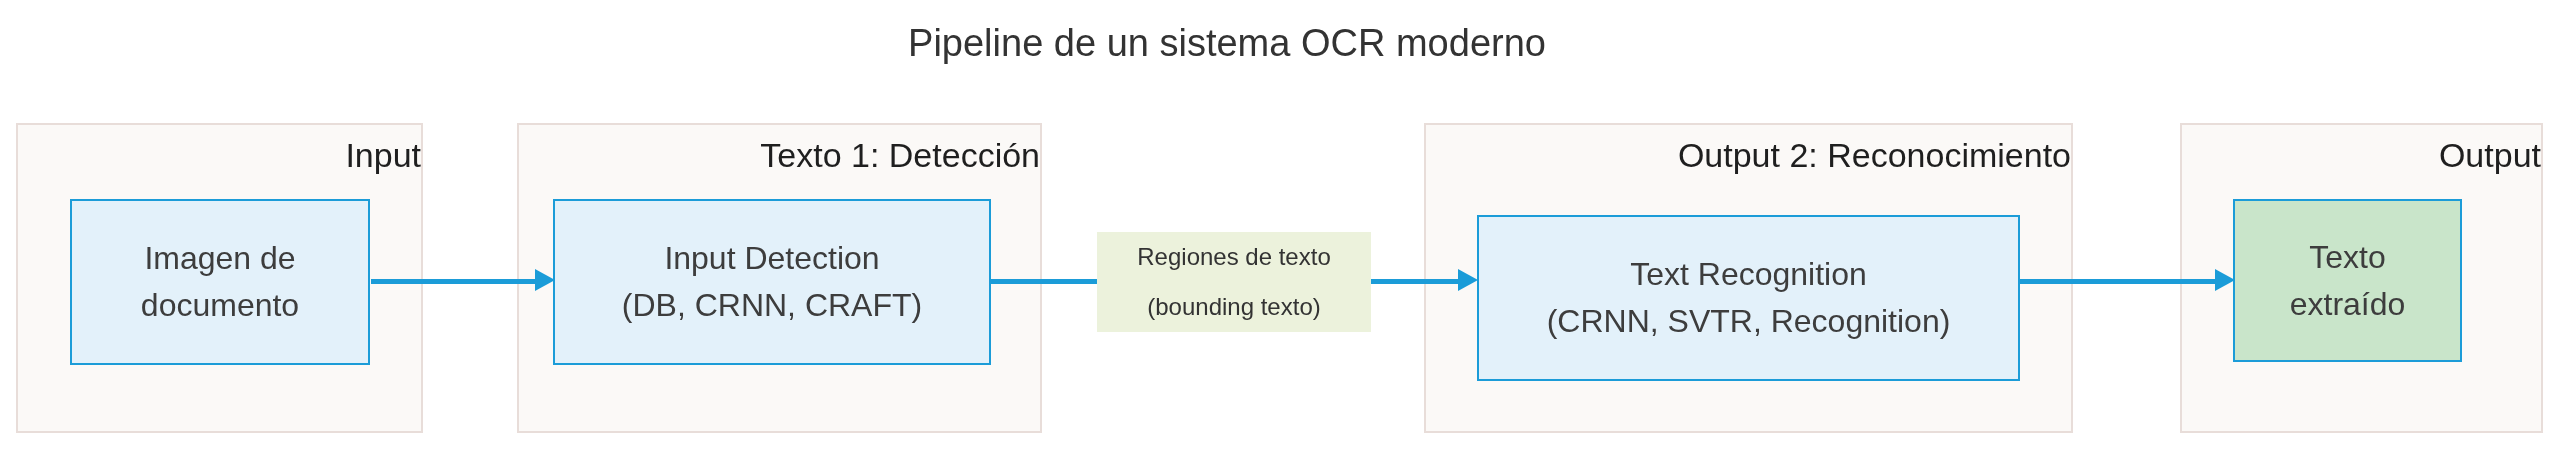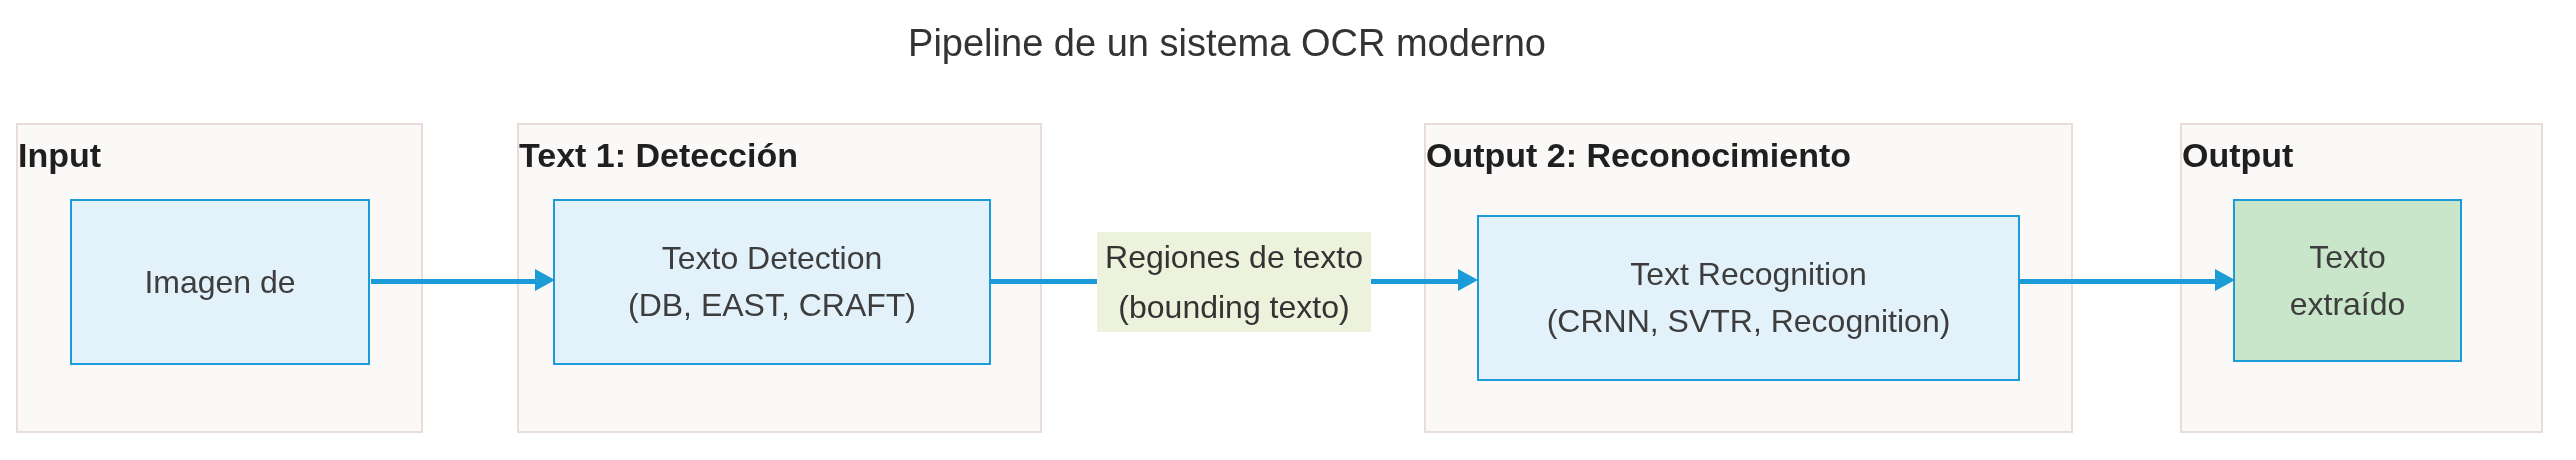--- a/index.html
+++ b/index.html
@@ -32,23 +32,23 @@
   }
   .cluster{
     position:absolute;
     background:var(--cluster-fill);
     border:2.2px solid var(--cluster-border);
     box-sizing:border-box;
   }
   .cluster-label{
     position:absolute;
     top:10px;left:0;width:100%;
-    text-align:left;
+    text-align:right;
     font-size:34px;line-height:40px;
-    font-weight:700;
+    font-weight:400;
     color:var(--cluster-text);
     white-space:nowrap;
   }
   .node{
     position:absolute;
     background:var(--node-blue);
     border:2.9px solid var(--accent);
     box-sizing:border-box;
     display:flex;flex-direction:column;
     align-items:center;justify-content:center;
@@ -72,38 +72,38 @@
     border-left:20px solid var(--accent);
     z-index:2;
   }
   .edge-label{
     position:absolute;
     background:var(--label-bg);
     display:flex;flex-direction:column;
     align-items:center;justify-content:center;
     text-align:center;
     color:var(--text-dark);
-    font-size:32px;line-height:50px;
+    font-size:24px;line-height:50px;
     z-index:4;
     white-space:nowrap;
   }
 </style>
 </head>
 <body>
 
 <div class="canvas">
 
   <div class="diagram-title">Pipeline de un sistema OCR moderno</div>
 
   <div class="cluster" style="left:16px;top:123px;width:407px;height:310px;">
     <div class="cluster-label">Input</div>
   </div>
 
   <div class="cluster" style="left:517px;top:123px;width:525px;height:310px;">
-    <div class="cluster-label">Text 1: Detección</div>
+    <div class="cluster-label">Texto 1: Detección</div>
   </div>
 
   <div class="cluster" style="left:1424px;top:123px;width:649px;height:310px;">
     <div class="cluster-label">Output 2: Reconocimiento</div>
   </div>
 
   <div class="cluster" style="left:2180px;top:123px;width:363px;height:310px;">
     <div class="cluster-label">Output</div>
   </div>
 
@@ -116,25 +116,26 @@
   <div class="edge-line" style="left:2019px;top:279px;width:196px;"></div>
   <div class="arrow-head" style="left:2215px;top:269px;"></div>
 
   <div class="edge-label" style="left:1097px;top:232px;width:274px;height:100px;">
     <div>Regiones de texto</div>
     <div>(bounding texto)</div>
   </div>
 
   <div class="node" style="left:70px;top:199px;width:300px;height:166px;">
     <div>Imagen de</div>
+    <div>documento</div>
   </div>
 
   <div class="node" style="left:553px;top:199px;width:438px;height:166px;">
-    <div>Texto Detection</div>
-    <div>(DB, EAST, CRAFT)</div>
+    <div>Input Detection</div>
+    <div>(DB, CRNN, CRAFT)</div>
   </div>
 
   <div class="node" style="left:1477px;top:215px;width:543px;height:166px;">
     <div>Text Recognition</div>
     <div>(CRNN, SVTR, Recognition)</div>
   </div>
 
   <div class="node green" style="left:2233px;top:199px;width:229px;height:163px;">
     <div>Texto</div>
     <div>extraído</div>

